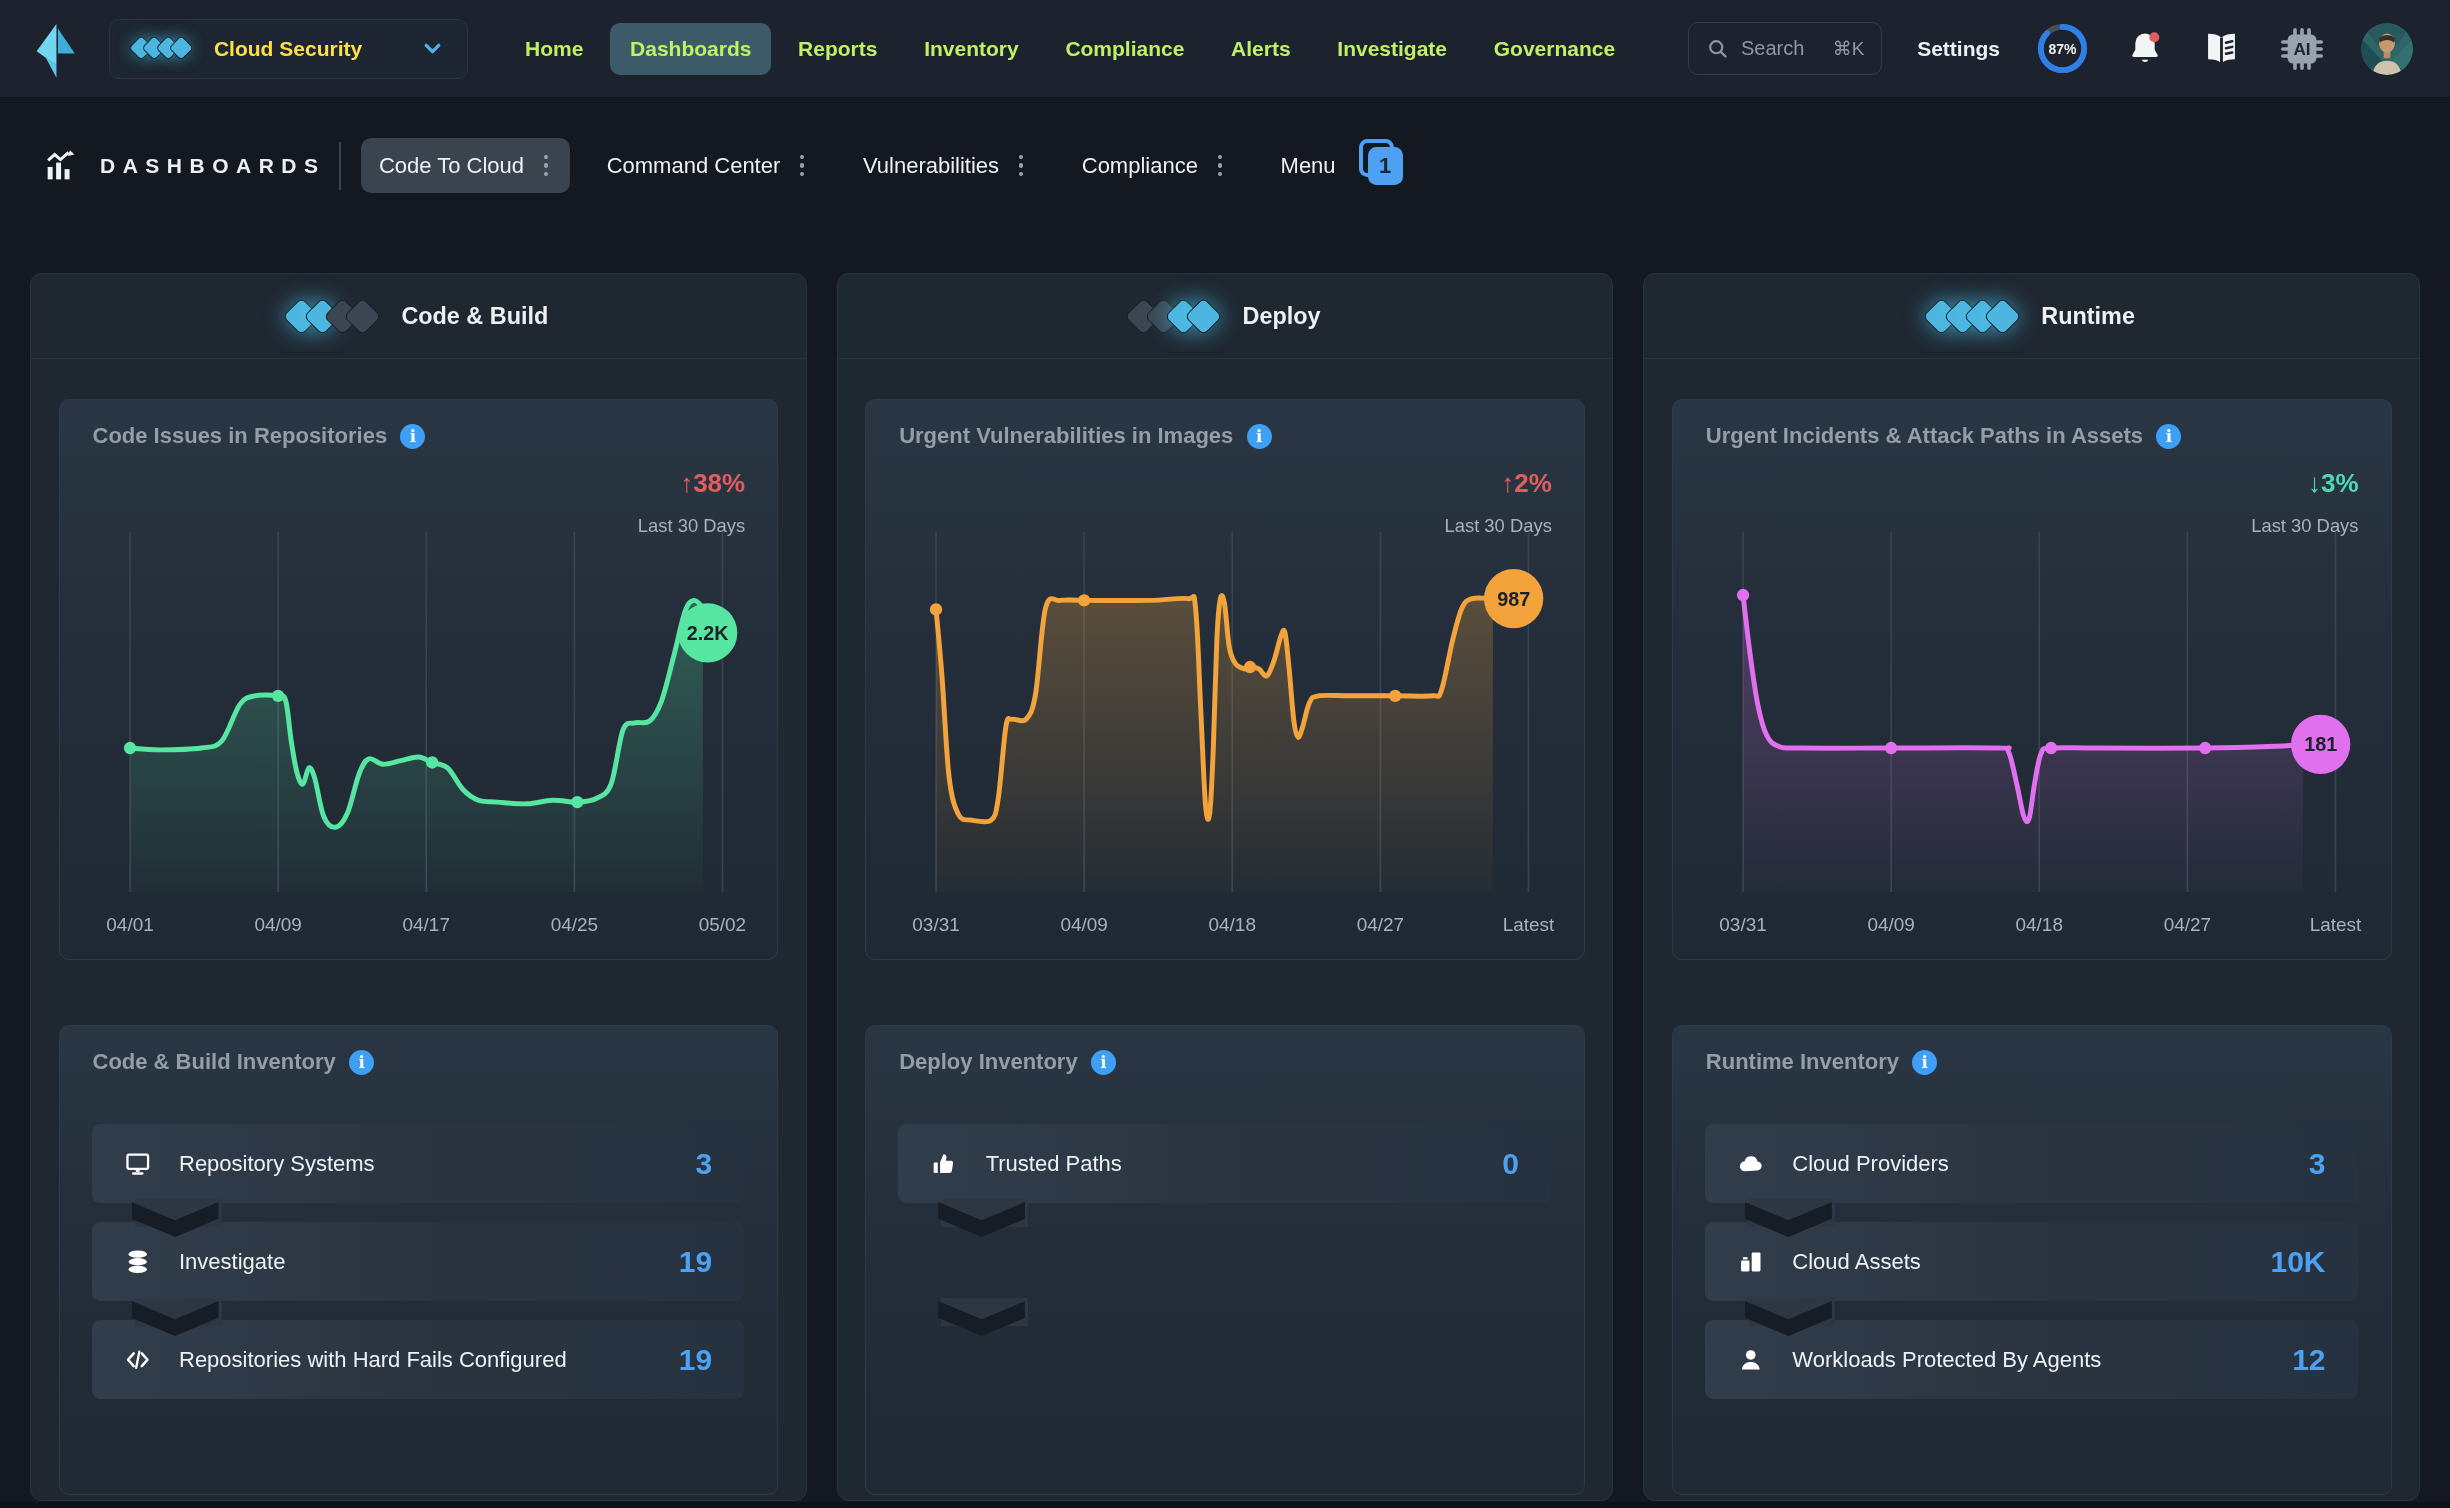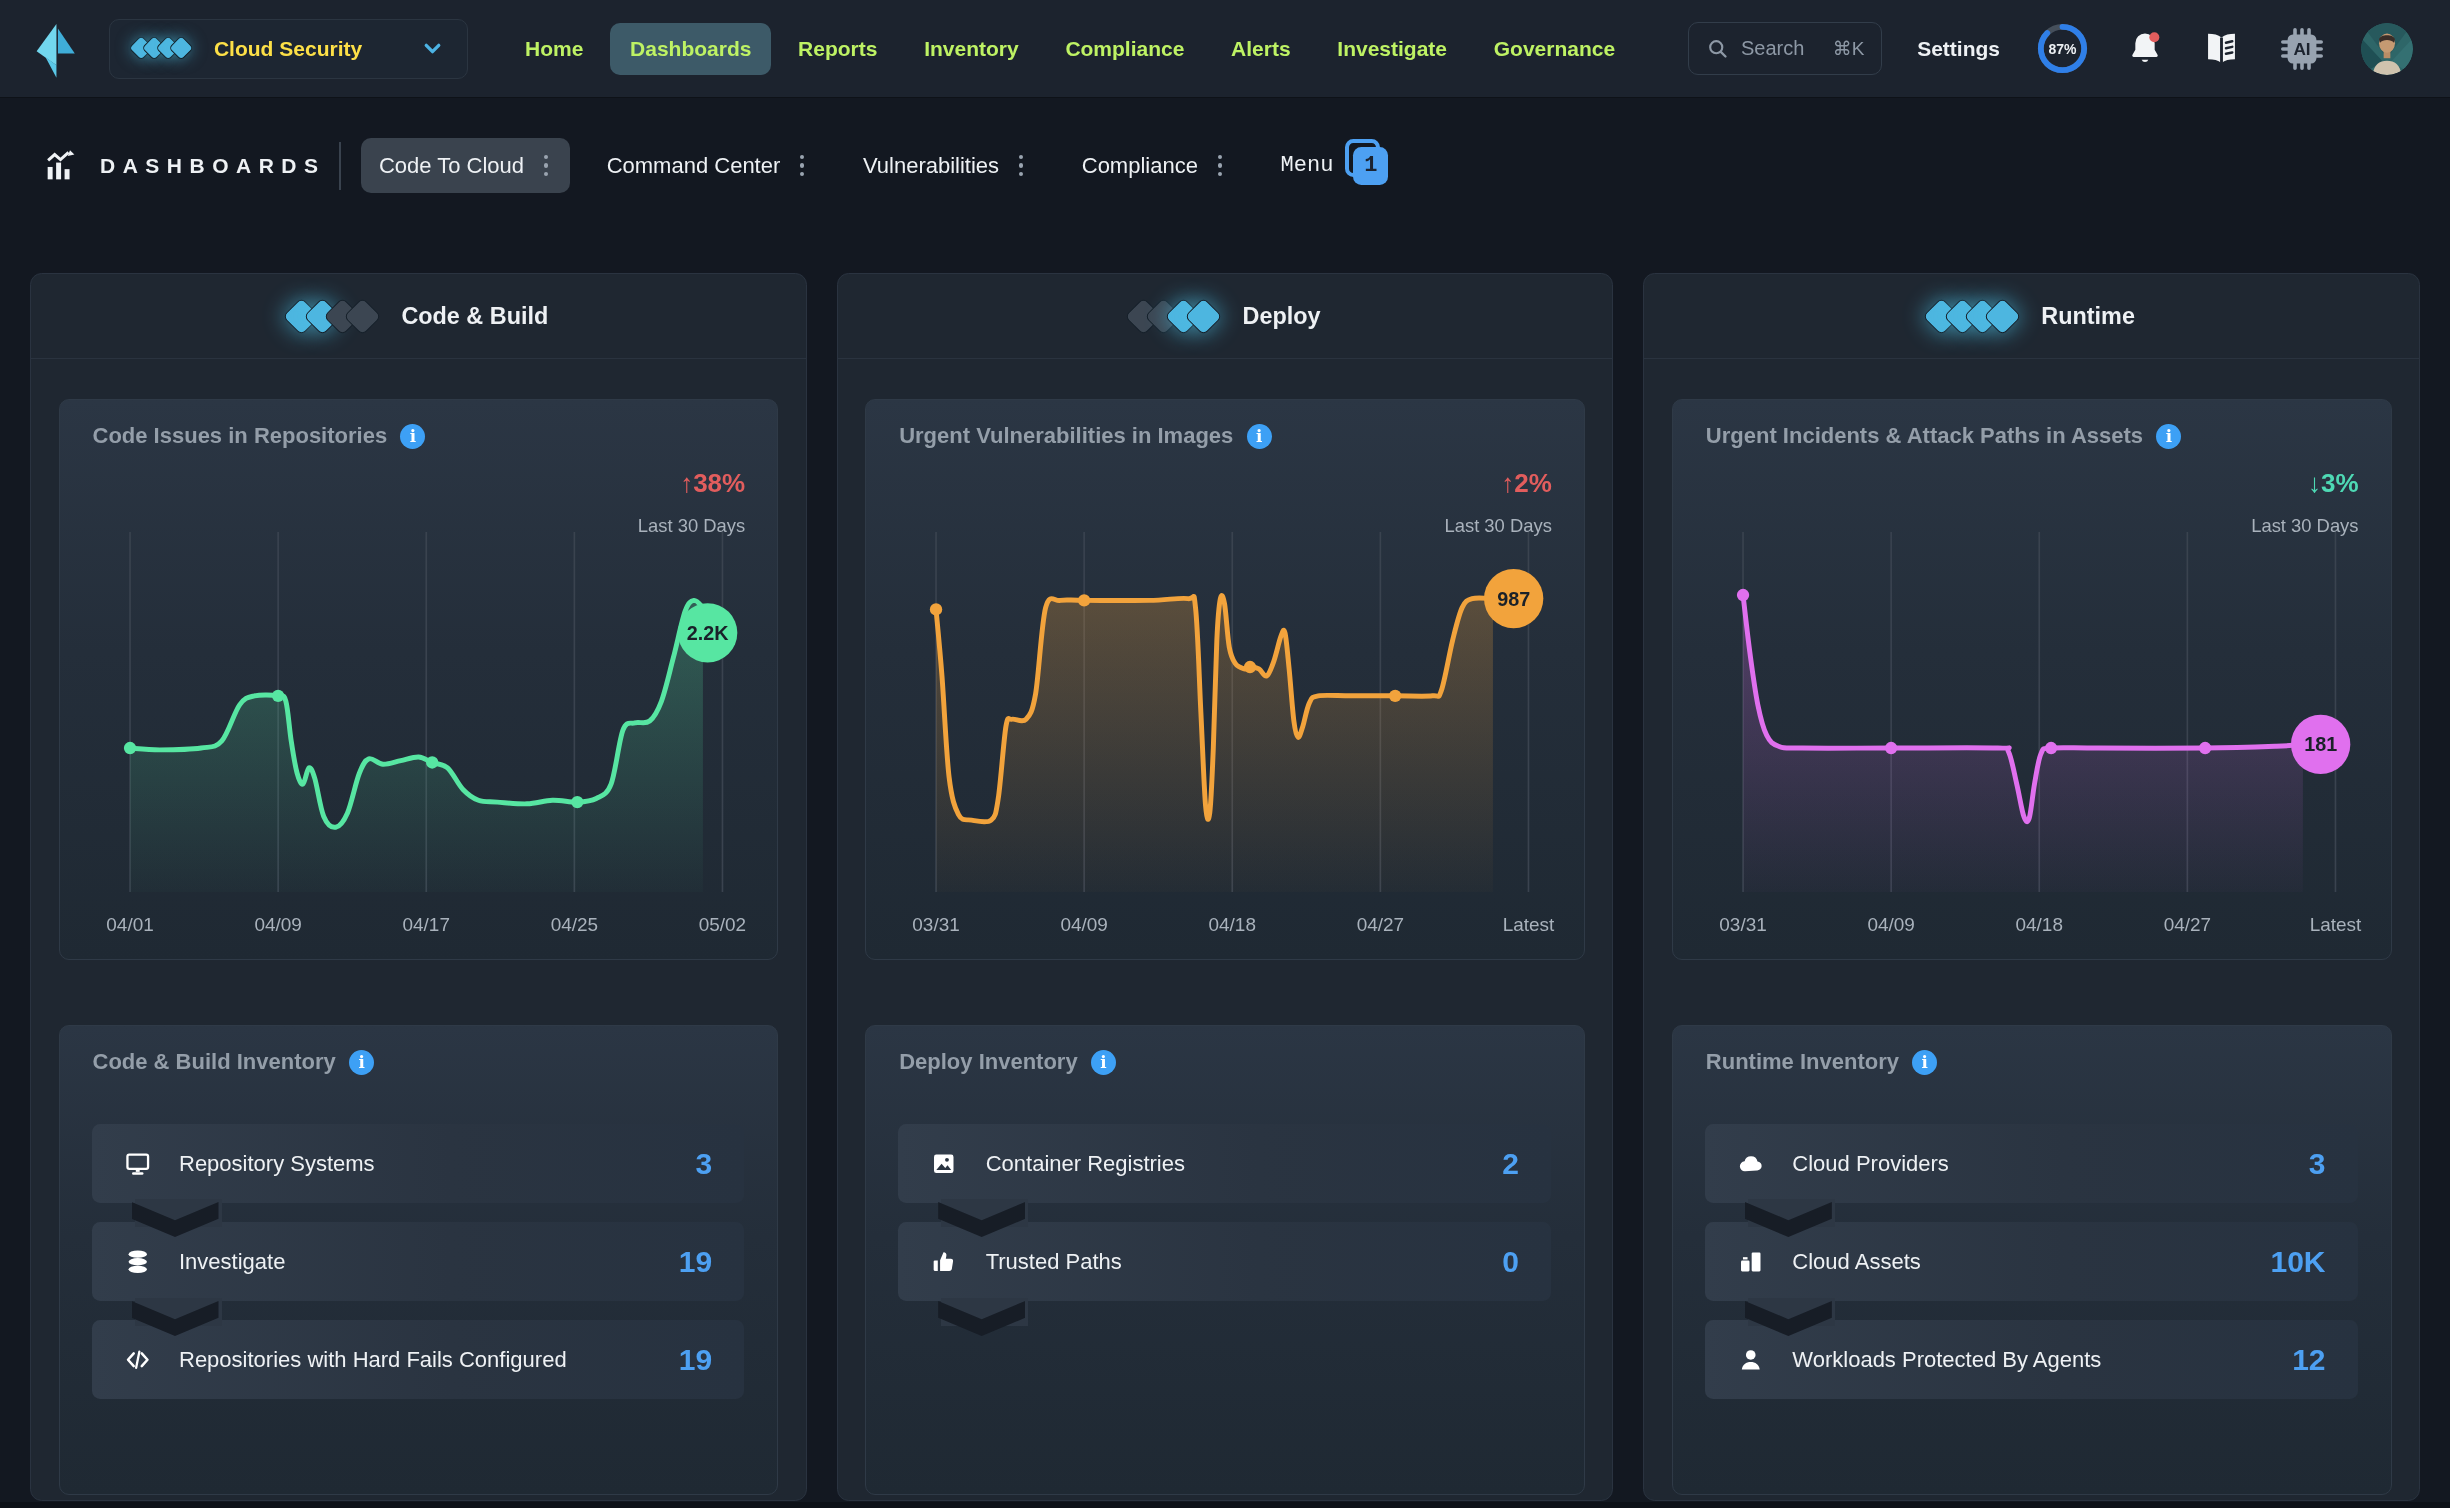--- a/index.html
+++ b/index.html
@@ -31,21 +31,21 @@
 
   
   .dashbar { height:135px; display:flex; align-items:center; padding:0 32px 0 43px; }
   .dash-icon { width:35px; height:35px; margin-right:22px; }
   .dash-title { font-size:21px; font-weight:700; letter-spacing:7.5px; }
   .vdiv { width:1.7px; height:48px; background:#39424e; margin:0 20px 0 13.3px; }
   .tab { display:flex; align-items:center; gap:16.7px; padding:13.3px 18.4px; border-radius:10px; font-size:22px; margin-right:18.4px; cursor:pointer; }
   .tab.active { background:#3a434e; }
   .kebab { display:flex; flex-direction:column; gap:4.2px; padding:3.3px; cursor:pointer; }
   .kebab i { width:4.2px; height:4.2px; border-radius:50%; background:#9aa4b0; }
-  .menu-tab { gap:20px;font-family:Liberation Mono, monospace; }
+  .menu-tab { gap:32px; }
   .menu-badge { position:relative; width:35px; height:38px; }
   .menu-badge .back { position:absolute; left:-8.3px; top:-7.5px; width:35px; height:38px; border:4.2px solid #4da0f2; border-radius:8.3px; }
   .menu-badge .front { position:absolute; inset:0; background:#4da0f2; border-radius:8.3px; display:flex; align-items:center; justify-content:center; font-size:22px; font-weight:700; color:#1b2330; }
 
   
   .panels { display:flex; gap:30px; padding:40px 30px 0; }
   .panel { flex:1; height:1228px; background:#1f2731; border:0.8px solid #2a3340; border-radius:11.7px; overflow:hidden; }
   .panel-head { height:85px; border-bottom:1.7px solid #2a333f; display:flex; align-items:center; justify-content:center; }
   .pd { width:27px; height:27px; border-radius:5.8px; transform:rotate(45deg); margin-left:-6.7px; border:1.7px solid #16202a; }
   .pd:first-child { margin-left:0; }
@@ -369,29 +369,20 @@
     </div>
 
     <div class="card inv-card">
       <div class="card-title">
         <span>Deploy Inventory</span>
         <span class="info">i</span>
       </div>
       <div class="rows">
         <div class="inv-row">
           <svg class="row-icon" viewBox="0 0 24 24">
-            <rect x="3.5" y="4" width="17" height="16" rx="2" fill="#fff"></rect>
-            <circle cx="14.8" cy="8.6" r="1.7" fill="#2a3441"></circle>
-            <path d="M5.5 17.5l4.6-5.5 3.2 3.8 2-2.4 3.2 4.1z" fill="#2a3441"></path>
-          </svg>
-          <span class="row-label">Container Registries</span>
-          <span class="row-value">2</span>
-        </div>
-        <div class="inv-row">
-          <svg class="row-icon" viewBox="0 0 24 24">
             <path d="M6.8 10.8V20H4.2a1 1 0 0 1-1-1v-7.2a1 1 0 0 1 1-1h2.6zm2 9.2v-9.4l3-6.8c1.8 0 2.8 1.2 2.5 3l-.5 2.6h4.3a2 2 0 0 1 2 2.3l-.9 5.6A2.6 2.6 0 0 1 16.6 20H8.8z" fill="#fff"></path>
           </svg>
           <span class="row-label">Trusted Paths</span>
           <span class="row-value">0</span>
         </div>
         <span class="bridge b1"></span>
         <span class="chev c1"></span>
         <span class="bridge b2"></span>
         <span class="chev c2"></span>
       </div>

